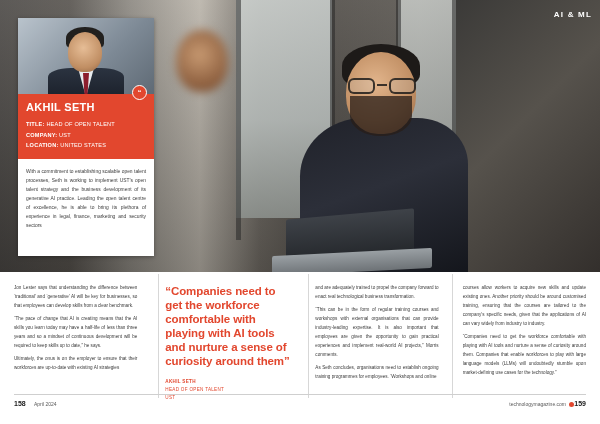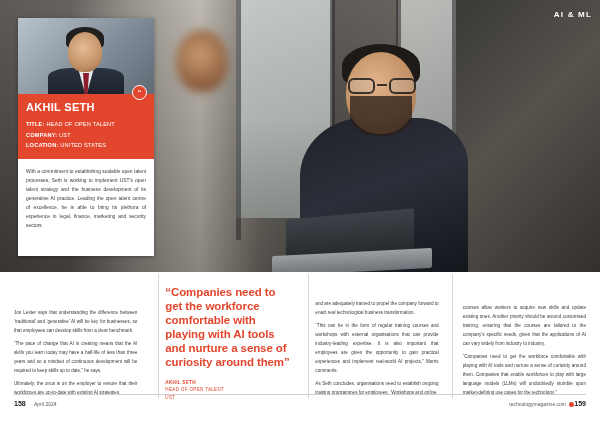--- a/index.html
+++ b/index.html
@@ -203,21 +203,20 @@
     position: absolute;
     left: 0; top: 272px;
     width: 600px; height: 152px;
     background: #ffffff;
     padding: 12px 14px 0 14px;
   }
   .cols {
     display: flex;
     gap: 24px;
     height: 118px;
-    align-items: flex-end;
   }
   .col {
     flex: 1 1 0;
     font-size: 4.6px;
     line-height: 1.95;
     color: #3a3a3a;
     text-align: justify;
   }
   .col p { margin-bottom: 4px; }
 

